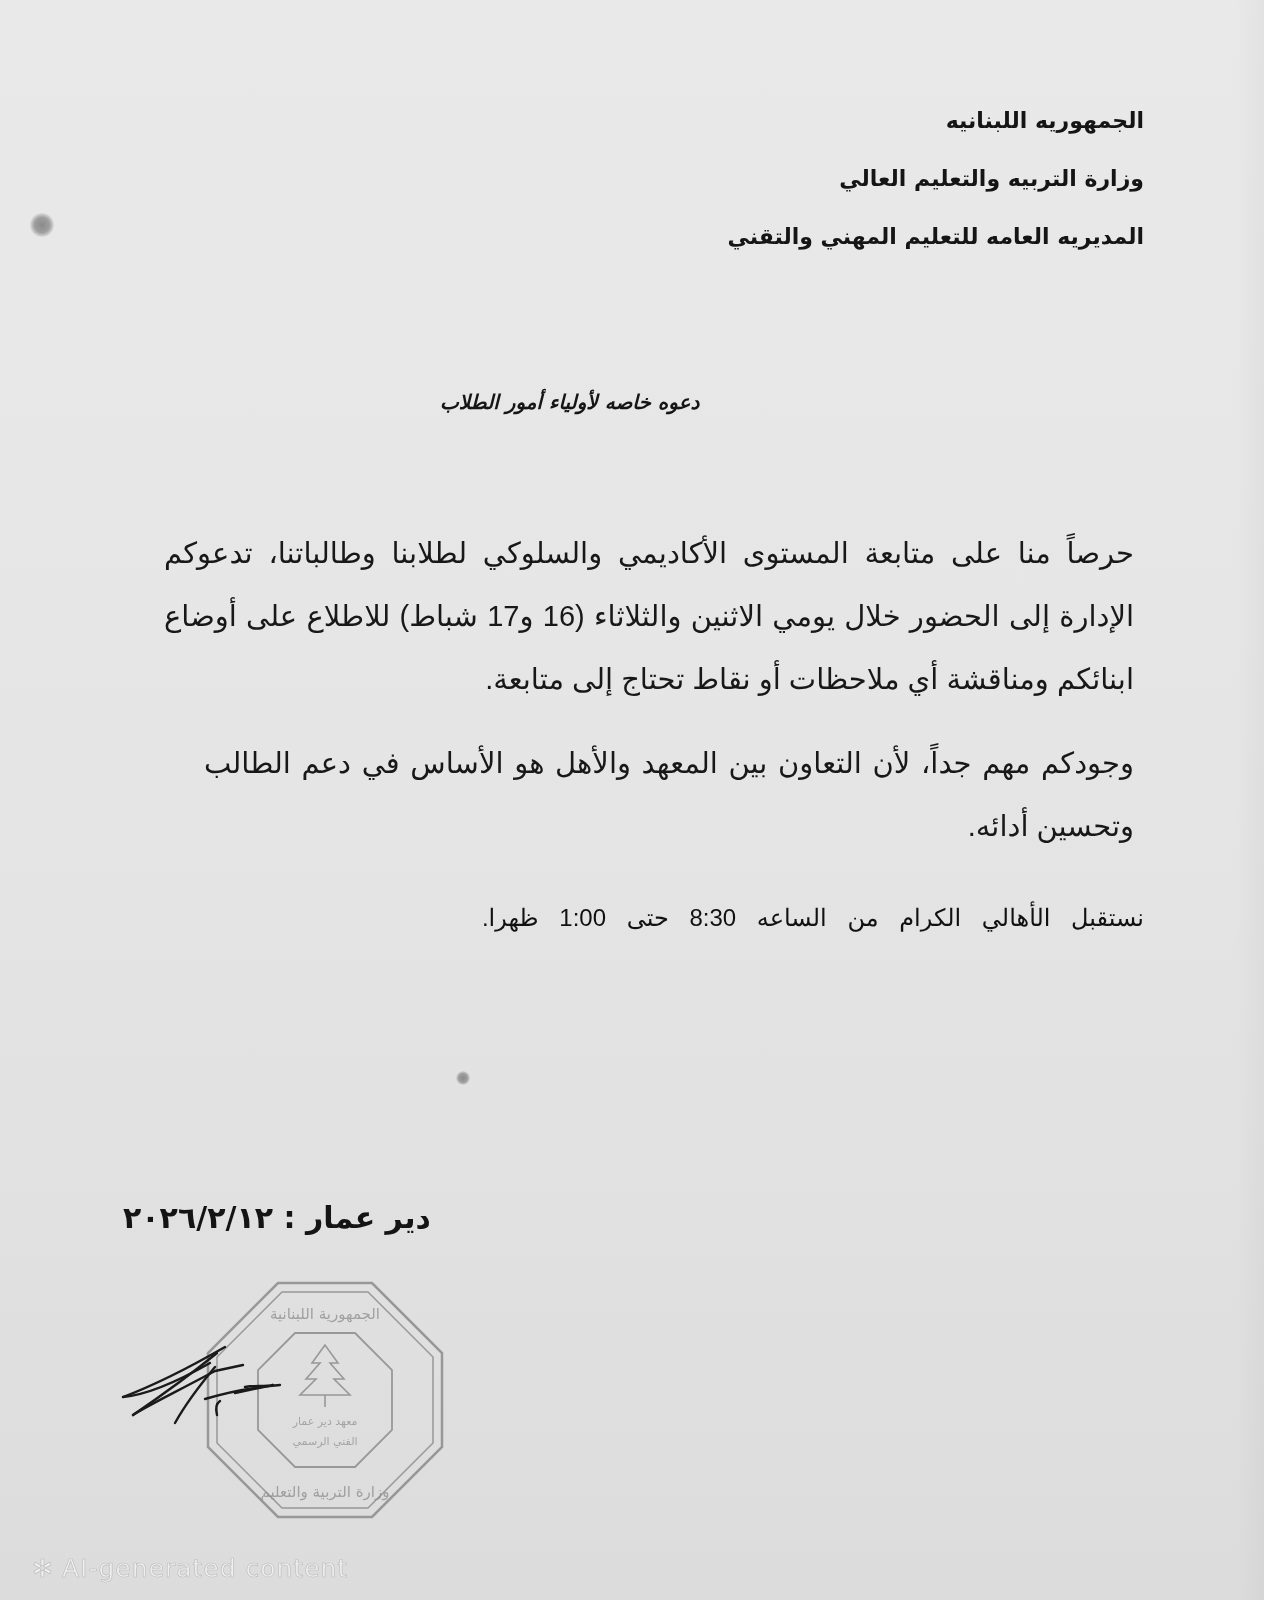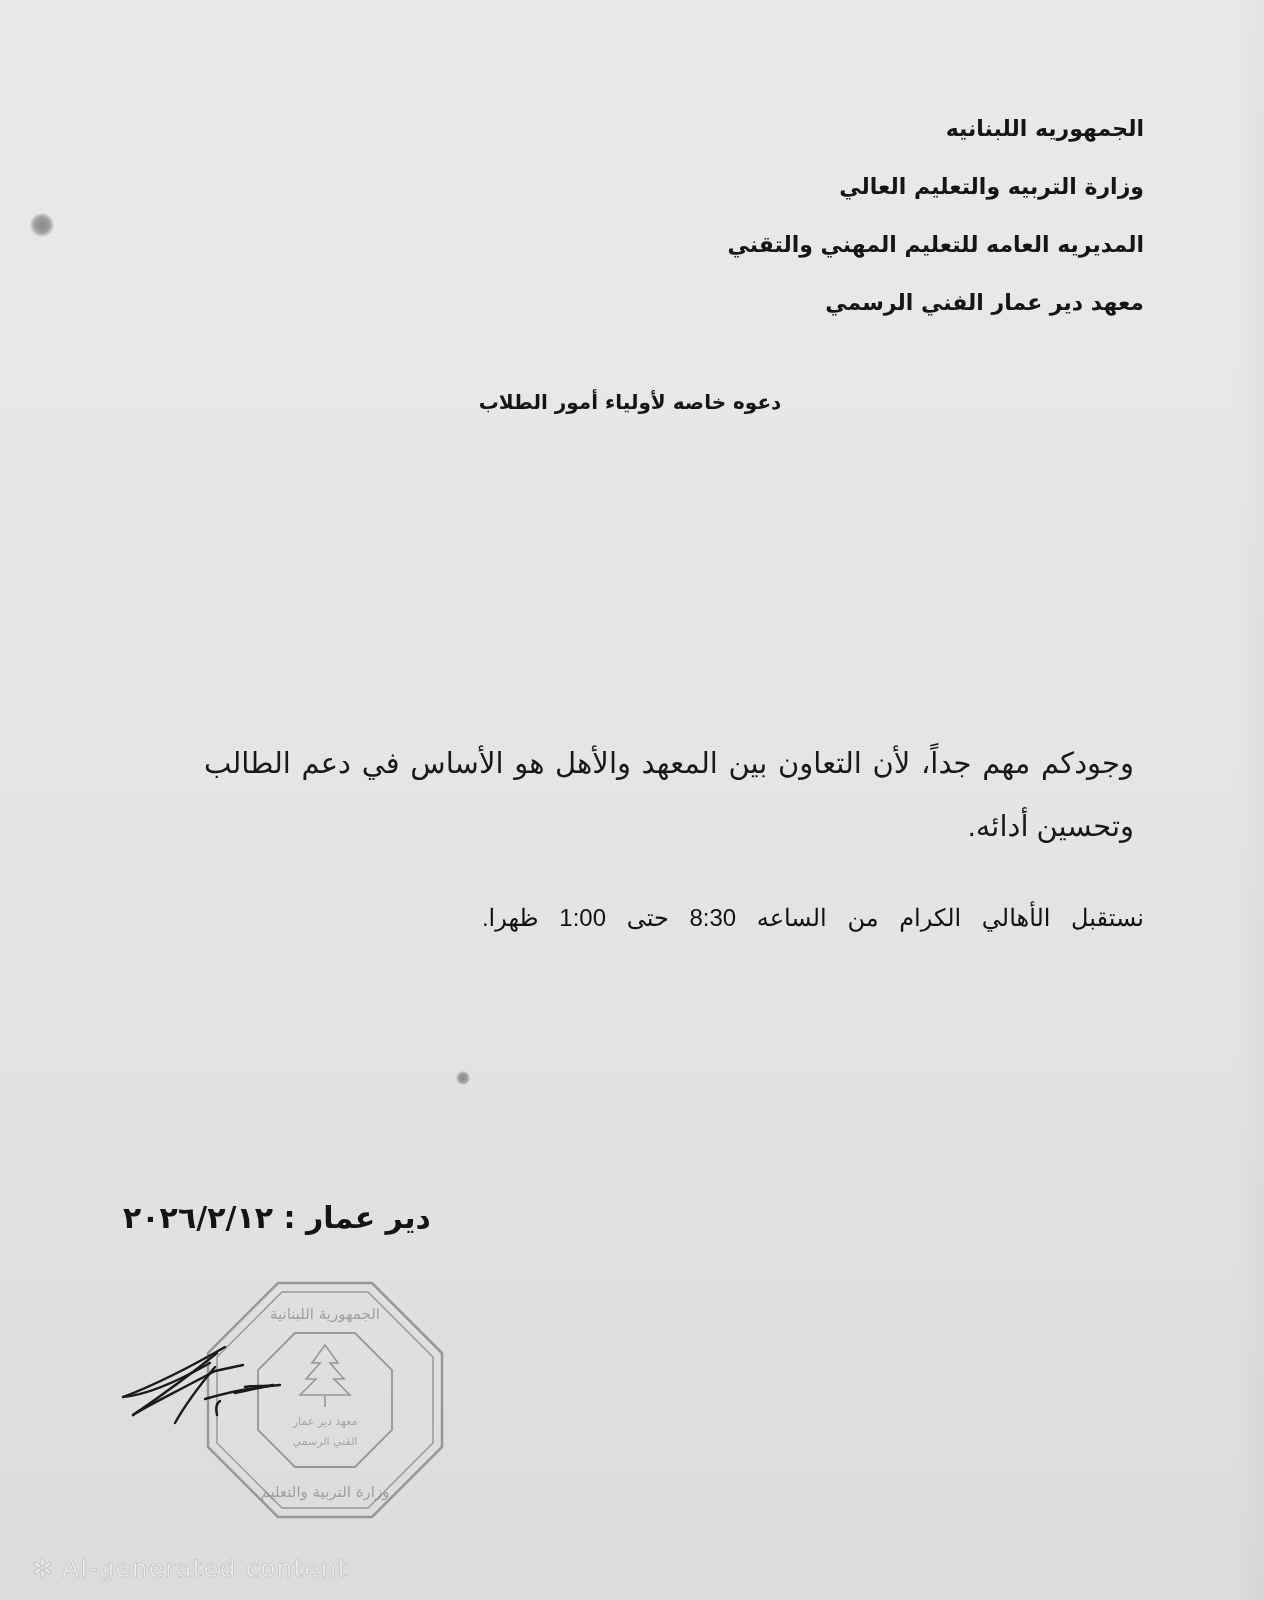--- a/index.html
+++ b/index.html
@@ -26,43 +26,44 @@
       background: linear-gradient(90deg, rgba(0,0,0,0) 0%, rgba(0,0,0,0.03) 100%);
     }
     .hole {
       position: absolute;
       border-radius: 50%;
       background: radial-gradient(circle, #8a8a8a 0%, #9f9f9f 45%, rgba(170,170,170,0) 75%);
     }
     .header-block {
       position: absolute;
       right: 120px;
-      top: 100px;
+      top: 92px;
       direction: rtl;
       text-align: right;
     }
     .header-line {
       font-family: "DejaVu Sans", sans-serif;
       font-weight: bold;
       font-size: 22px;
       line-height: 58px;
       color: #151515;
       white-space: nowrap;
     }
     .subject {
       position: absolute;
       top: 390px;
       left: 440px;
       width: 380px;
-      text-align: center;
+      text-align: left;
       direction: rtl;
       font-weight: bold;
       font-size: 20px;
       color: #151515;
       white-space: nowrap;
+      font-style: italic;
     }
     .body-para {
       position: absolute;
       right: 130px;
       direction: rtl;
       text-align: justify;
       text-align-last: right;
       font-family: "Liberation Sans", sans-serif;
       font-size: 29px;
       line-height: 63px;
@@ -132,25 +133,25 @@
 
   <div class="right-edge"></div>
 
   <div class="hole" style="left:30px; top:213px; width:24px; height:24px;"></div>
   <div class="hole" style="left:456px; top:1071px; width:14px; height:14px;"></div>
 
   <div class="header-block">
     <div class="header-line">الجمهوريه اللبنانيه</div>
     <div class="header-line">وزارة التربيه والتعليم العالي</div>
     <div class="header-line">المديريه العامه للتعليم المهني والتقني</div>
-    <div class="header-line">معهد دير عمار الفني الرسمي</div>
   </div>
 
   <div class="subject">دعوه خاصه لأولياء أمور الطلاب</div>
 
+  <div class="body-para para-1">حرصاً منا على متابعة المستوى الأكاديمي والسلوكي لطلابنا وطالباتنا، تدعوكم الإدارة إلى الحضور خلال يومي الاثنين والثلاثاء (16 و17 شباط) للاطلاع على أوضاع ابنائكم ومناقشة أي ملاحظات أو نقاط تحتاج إلى متابعة.</div>
 
   <div class="body-para para-2">وجودكم مهم جداً، لأن التعاون بين المعهد والأهل هو الأساس في دعم الطالب وتحسين أدائه.</div>
 
   <div class="reception">نستقبل الأهالي الكرام من الساعه 8:30 حتى 1:00 ظهرا.</div>
 
   <div class="date-line">دير عمار : ٢٠٢٦/٢/١٢</div>
 
   <svg class="stamp" viewBox="0 0 250 250" xmlns="http://www.w3.org/2000/svg">
     <g fill="none" stroke="#8c8c8c" stroke-width="2.5" opacity="0.85">
       <polygon points="78,8 172,8 242,78 242,172 172,242 78,242 8,172 8,78"></polygon>

